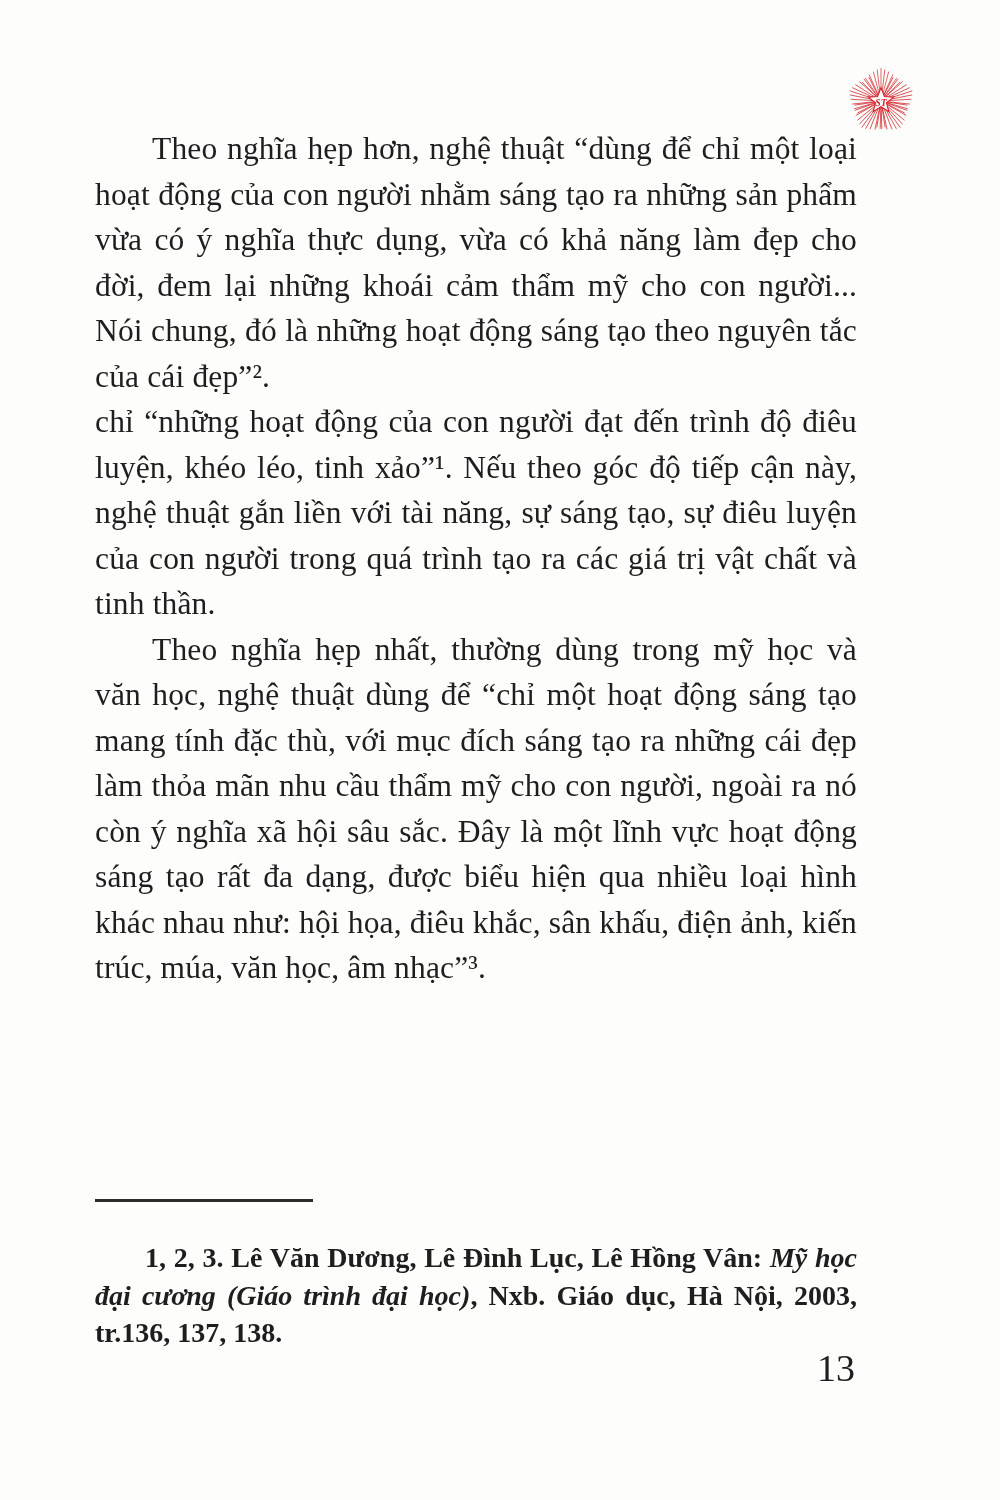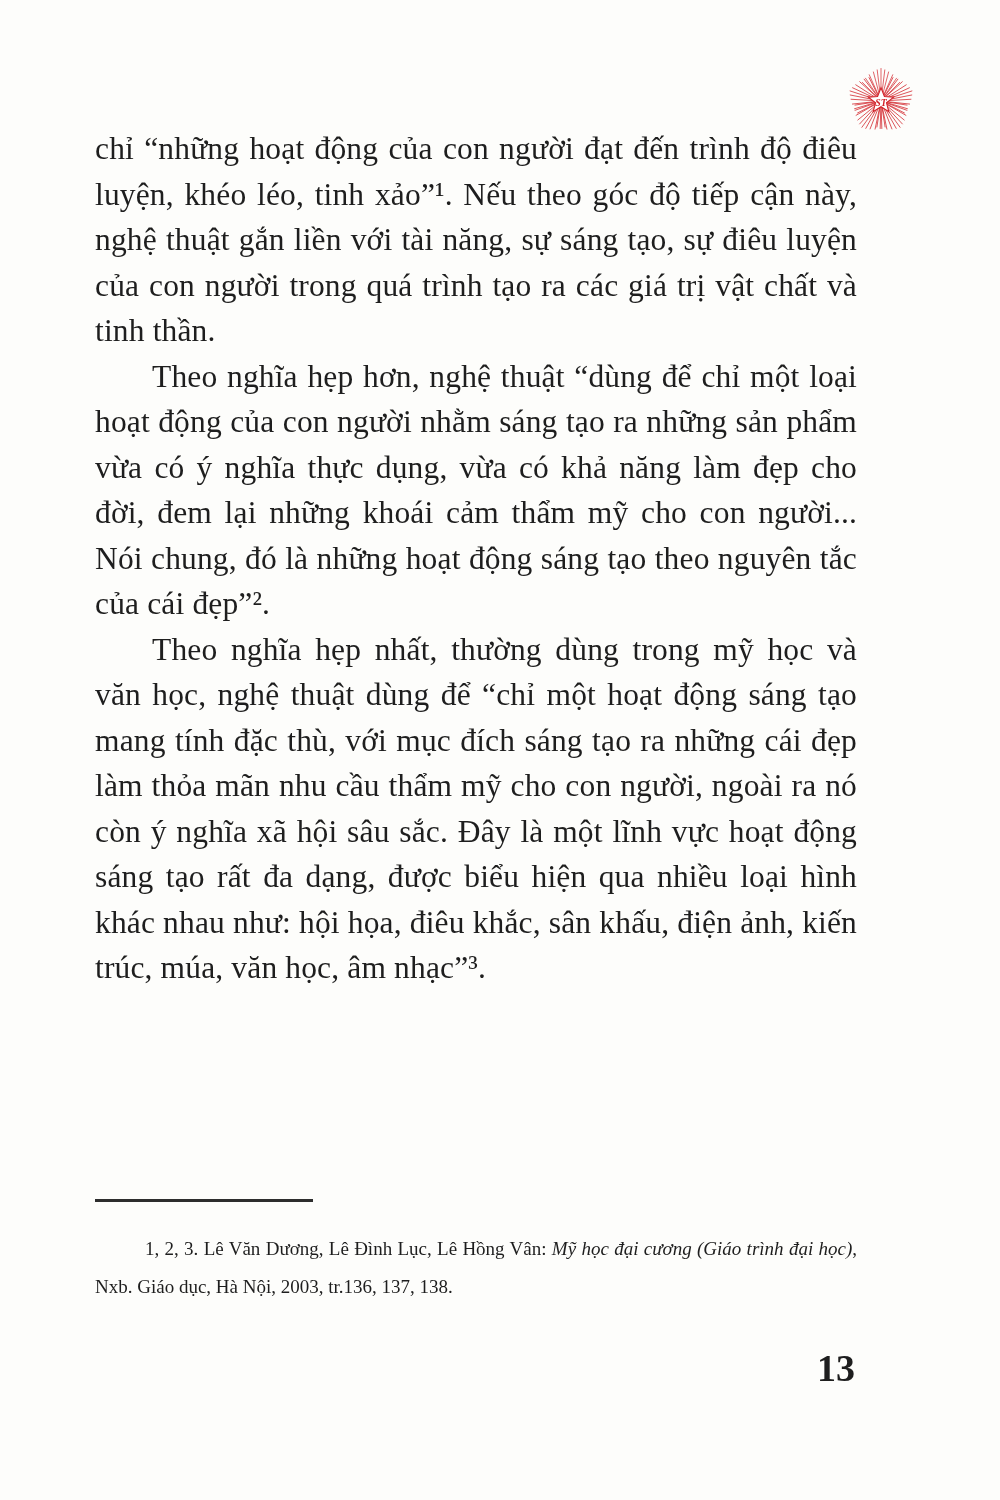--- a/index.html
+++ b/index.html
@@ -32,33 +32,33 @@
   .footnote-rule {
     position:absolute;
     left:95px; top:1199px;
     width:218px; height:3px;
     background:#2d2d2d;
   }
   .footnote {
     position:absolute;
     left:95px; top:1211px;
     width:762px;
-    font-size:19px;
+    font-size:28px;
     line-height:37.5px;
     text-align:justify;
     text-indent:50px;
+    font-weight:bold;
   }
   .footnote .italic { font-style:italic; }
   .page-number {
     position:absolute;
     left:95px; top:1346px;
     width:760px;
     text-align:right;
     font-size:38px;
-    font-weight:bold;
   }
 </style>
 </head>
 <body>
 
 <div class="page">
 
   <div class="logo">
     <svg viewBox="0 0 100 100" aria-hidden="true">
       <defs>
@@ -80,22 +80,22 @@
       <use href="#fan" transform="rotate(72 50 50)"></use>
       <use href="#fan" transform="rotate(144 50 50)"></use>
       <use href="#fan" transform="rotate(216 50 50)"></use>
       <use href="#fan" transform="rotate(288 50 50)"></use>
       <path d="M50 31 L54.9 43.6 L68.2 44.4 L57.9 52.6 L61.2 65.4 L50 58.2 L38.8 65.4 L42.1 52.6 L31.8 44.4 L45.1 43.6 Z" fill="#ffffff" stroke="#d2232a" stroke-width="1.6"></path>
       <text x="50" y="56.5" text-anchor="middle" font-family="Liberation Serif, DejaVu Serif, serif" font-size="14" font-style="italic" font-weight="bold" fill="#d2232a">ST</text>
     </svg>
   </div>
 
   <div class="body-text">
+    <p class="para">Theo nghĩa hẹp hơn, nghệ thuật “dùng để chỉ một loại hoạt động của con người nhằm sáng tạo ra những sản phẩm vừa có ý nghĩa thực dụng, vừa có khả năng làm đẹp cho đời, đem lại những khoái cảm thẩm mỹ cho con người... Nói chung, đó là những hoạt động sáng tạo theo nguyên tắc của cái đẹp”².</p>
     <p class="para continuation">chỉ “những hoạt động của con người đạt đến trình độ điêu luyện, khéo léo, tinh xảo”¹. Nếu theo góc độ tiếp cận này, nghệ thuật gắn liền với tài năng, sự sáng tạo, sự điêu luyện của con người trong quá trình tạo ra các giá trị vật chất và tinh thần.</p>
-    <p class="para">Theo nghĩa hẹp hơn, nghệ thuật “dùng để chỉ một loại hoạt động của con người nhằm sáng tạo ra những sản phẩm vừa có ý nghĩa thực dụng, vừa có khả năng làm đẹp cho đời, đem lại những khoái cảm thẩm mỹ cho con người... Nói chung, đó là những hoạt động sáng tạo theo nguyên tắc của cái đẹp”².</p>
     <p class="para">Theo nghĩa hẹp nhất, thường dùng trong mỹ học và văn học, nghệ thuật dùng để “chỉ một hoạt động sáng tạo mang tính đặc thù, với mục đích sáng tạo ra những cái đẹp làm thỏa mãn nhu cầu thẩm mỹ cho con người, ngoài ra nó còn ý nghĩa xã hội sâu sắc. Đây là một lĩnh vực hoạt động sáng tạo rất đa dạng, được biểu hiện qua nhiều loại hình khác nhau như: hội họa, điêu khắc, sân khấu, điện ảnh, kiến trúc, múa, văn học, âm nhạc”³.</p>
   </div>
 
   <div class="footnote-rule"></div>
 
   <p class="footnote"><span>1, 2, 3. Lê Văn Dương, Lê Đình Lục, Lê Hồng Vân: </span><span class="italic">Mỹ học đại cương (Giáo trình đại học)</span><span>, Nxb. Giáo dục, Hà Nội, 2003, tr.136, 137, 138.</span></p>
 
   <div class="page-number">13</div>
 
 </div>

